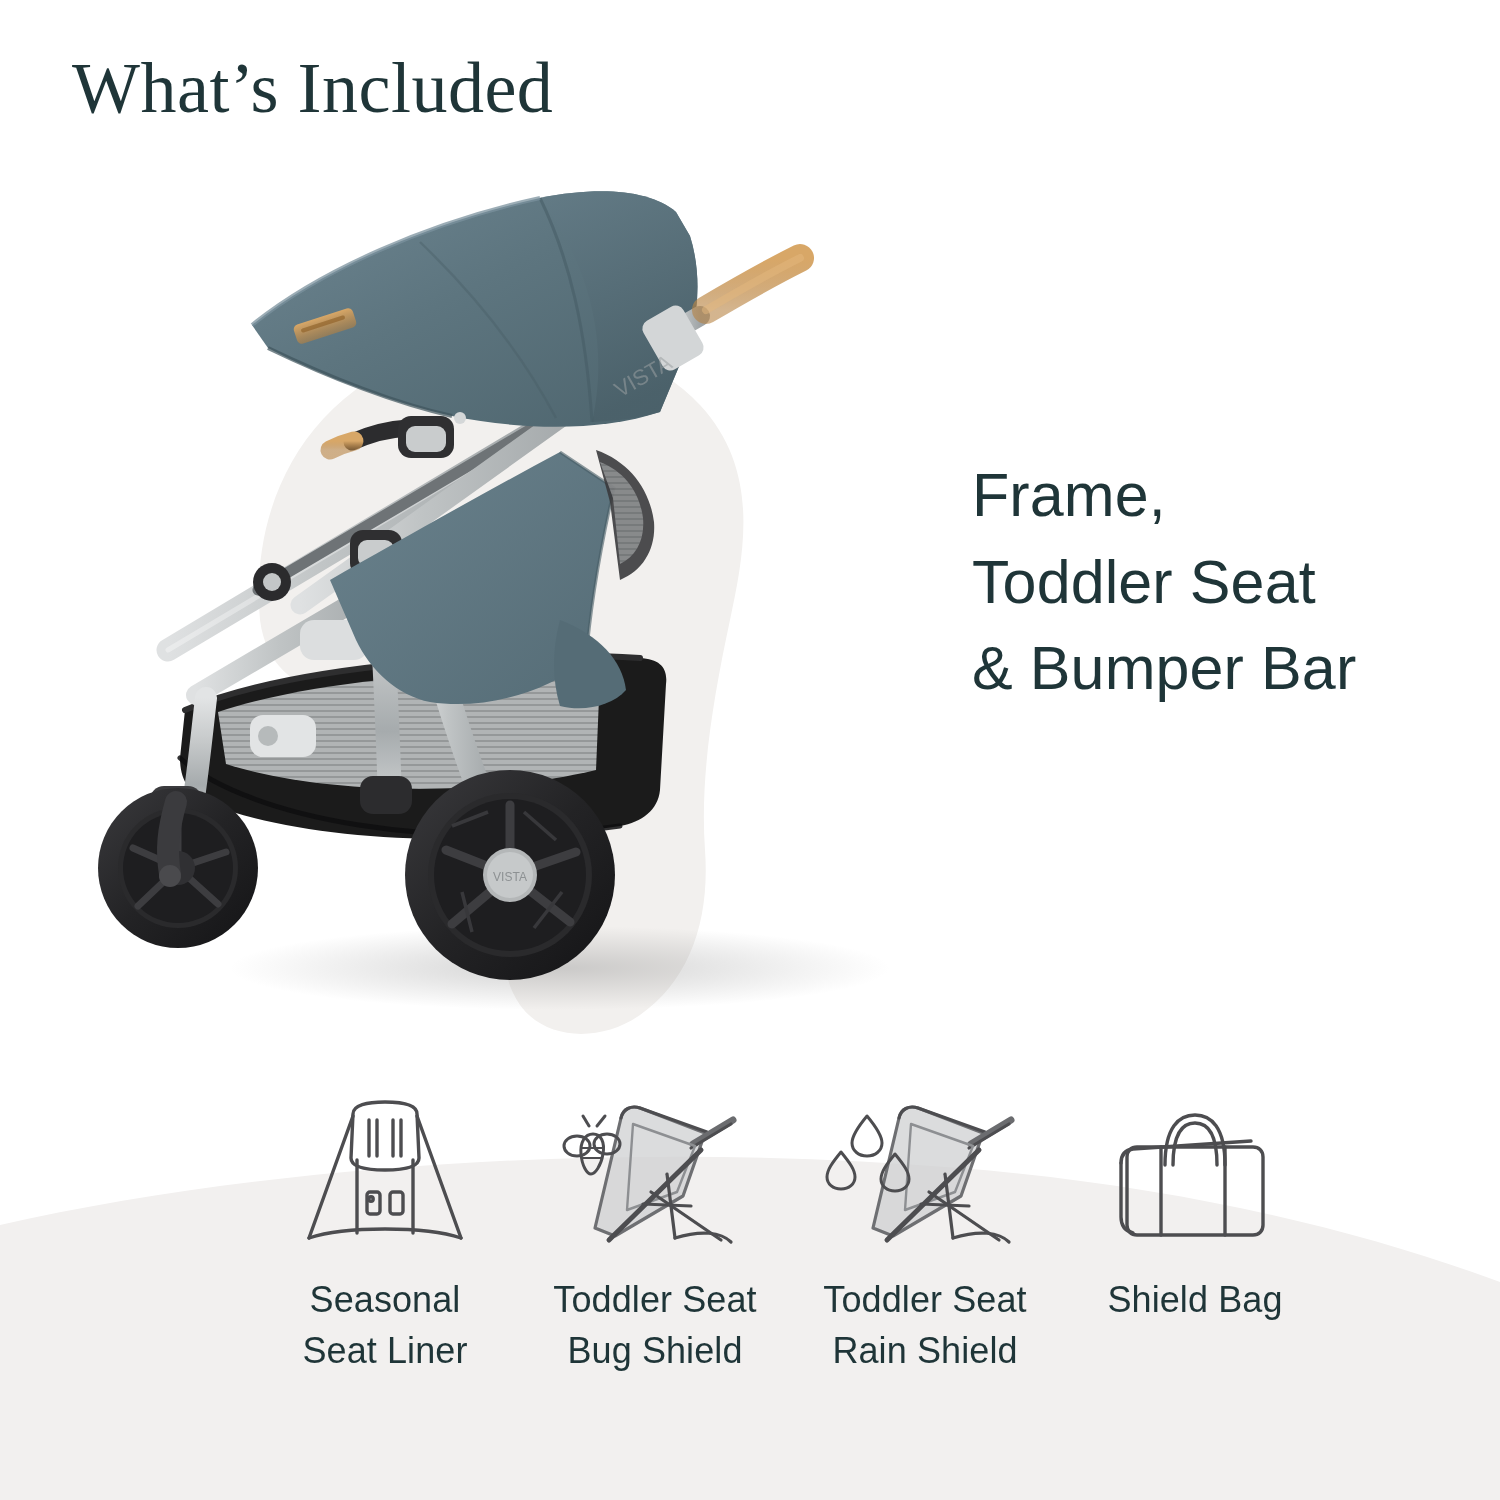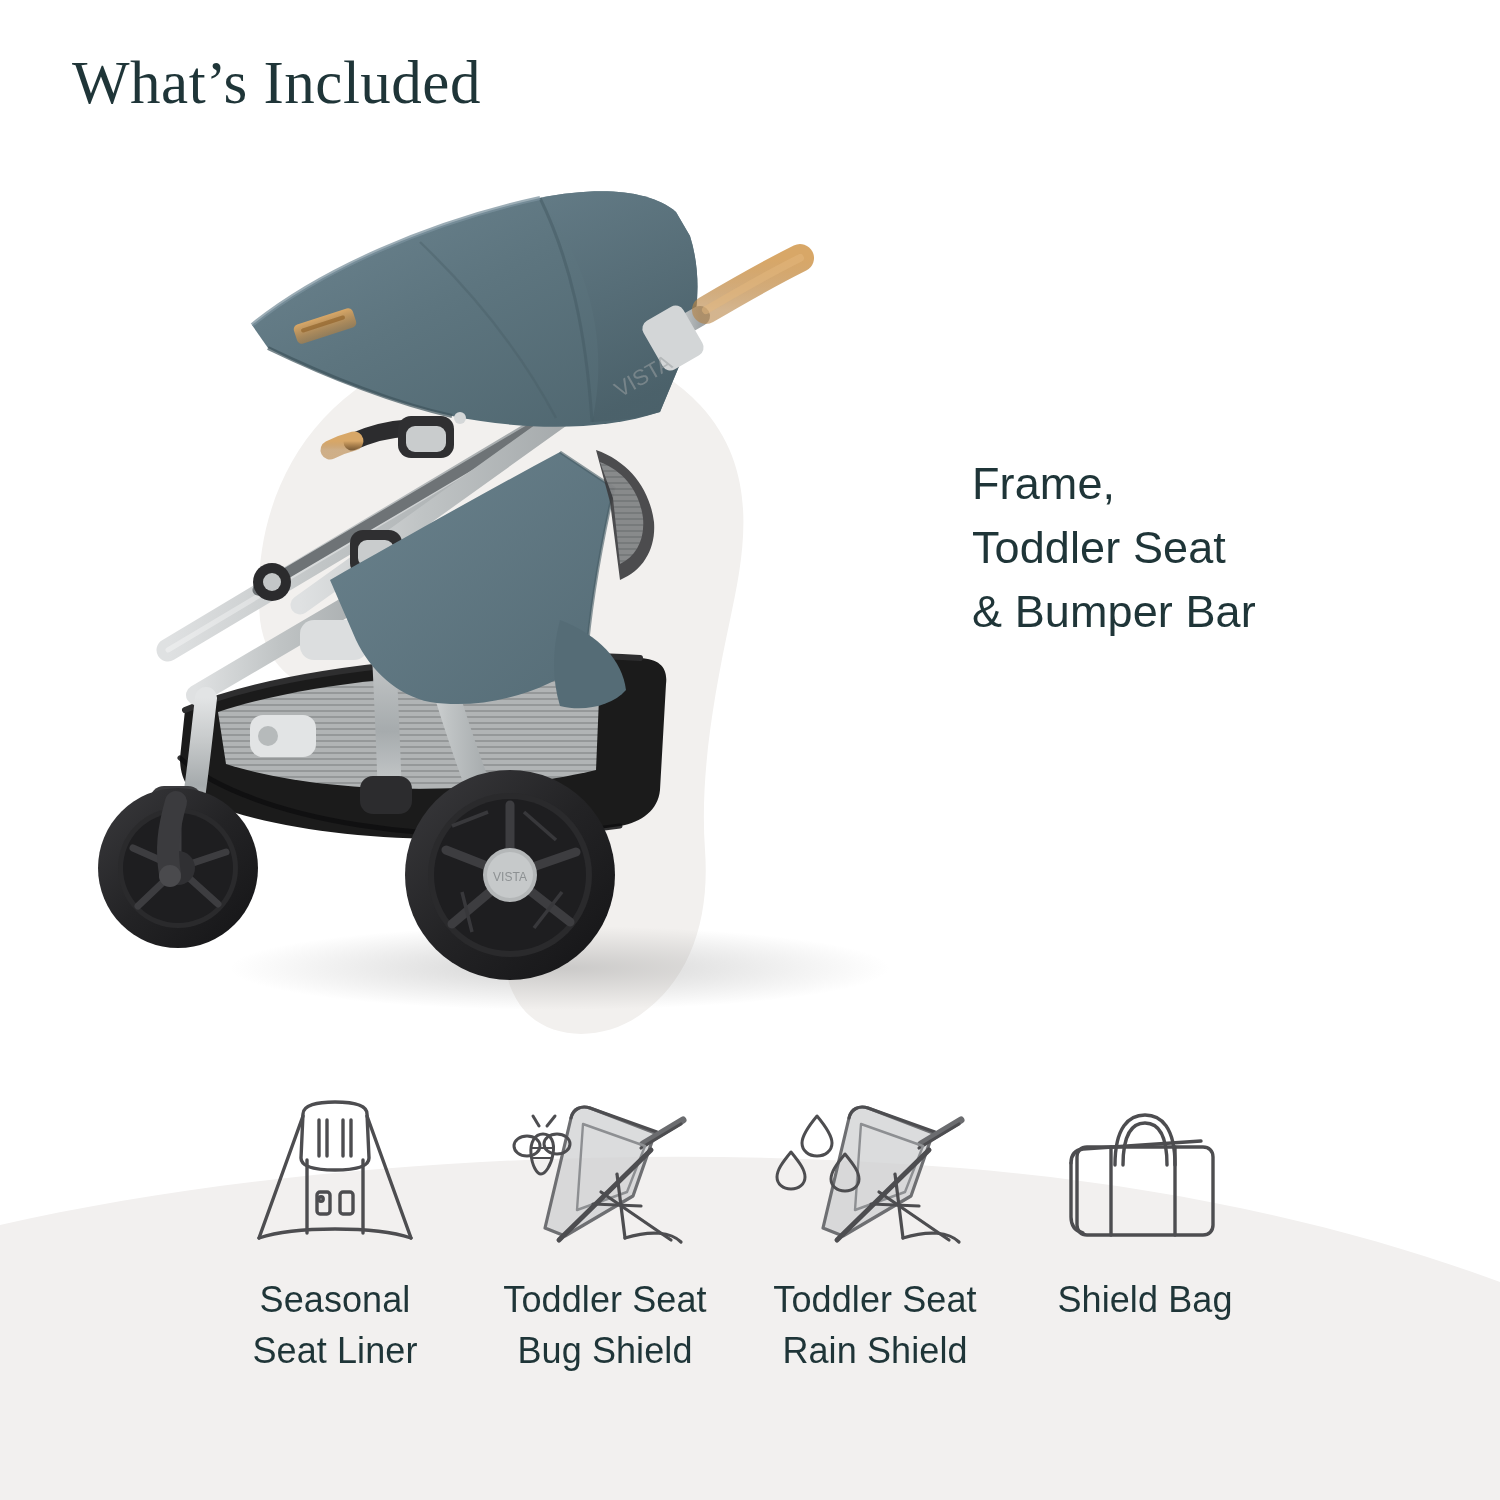--- a/index.html
+++ b/index.html
@@ -10,32 +10,32 @@
     overflow:hidden;
     position:relative;
   }
   #stage{position:absolute;inset:0;width:1500px;height:1500px;}
 
   
   .title{
     position:absolute;
     left:72px; top:52px;
     font-family:"Liberation Serif", serif;
-    font-size:61px;
+    font-size:72px;
     line-height:1;
     letter-spacing:.5px;
     color:#1f3538;
     white-space:nowrap;
   }
 
   
   .hero-caption{
     position:absolute;
     left:972px; top:452px;
-    font-size:45px;
+    font-size:61px;
     line-height:1.42;
     color:#1f3538;
     white-space:pre-line;
     letter-spacing:.1px;
   }
 
   
   .hero-wrap{position:absolute;left:0;top:150px;width:1050px;height:900px;}
   .hero-wrap svg{display:block;}
 
@@ -43,21 +43,21 @@
   .band{position:absolute;left:0;top:1130px;width:1500px;height:370px;overflow:hidden;}
   .band svg{display:block;}
 
   
   .features{
     position:absolute;
     left:200px; top:1100px;
     width:1180px; height:320px;
     display:flex;
     align-items:flex-start;
-    justify-content:flex-start;
+    justify-content:center;
   }
   .feature{
     width:270px;
     display:flex;
     flex-direction:column;
     align-items:center;
   }
   .feature .ic{height:150px;display:flex;align-items:flex-end;justify-content:center;}
   .feature .ic svg{display:block;}
   .feature .lbl{

